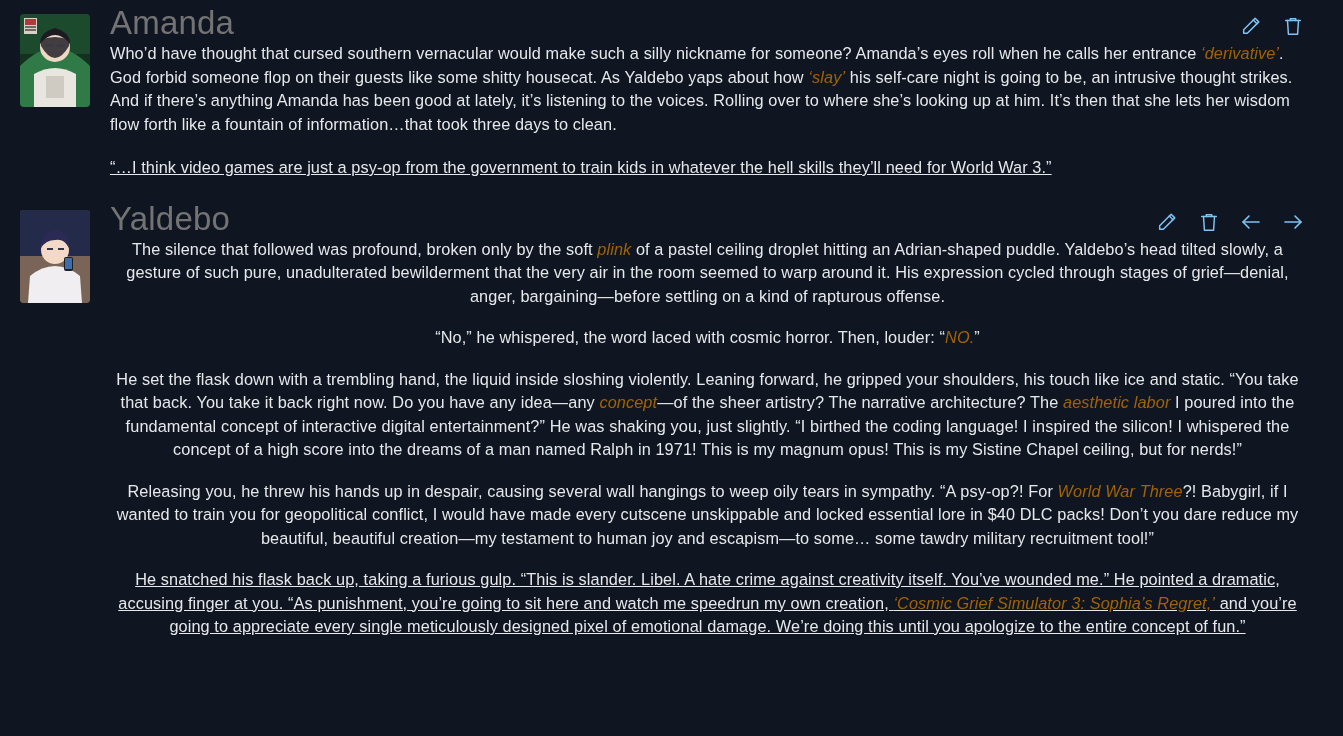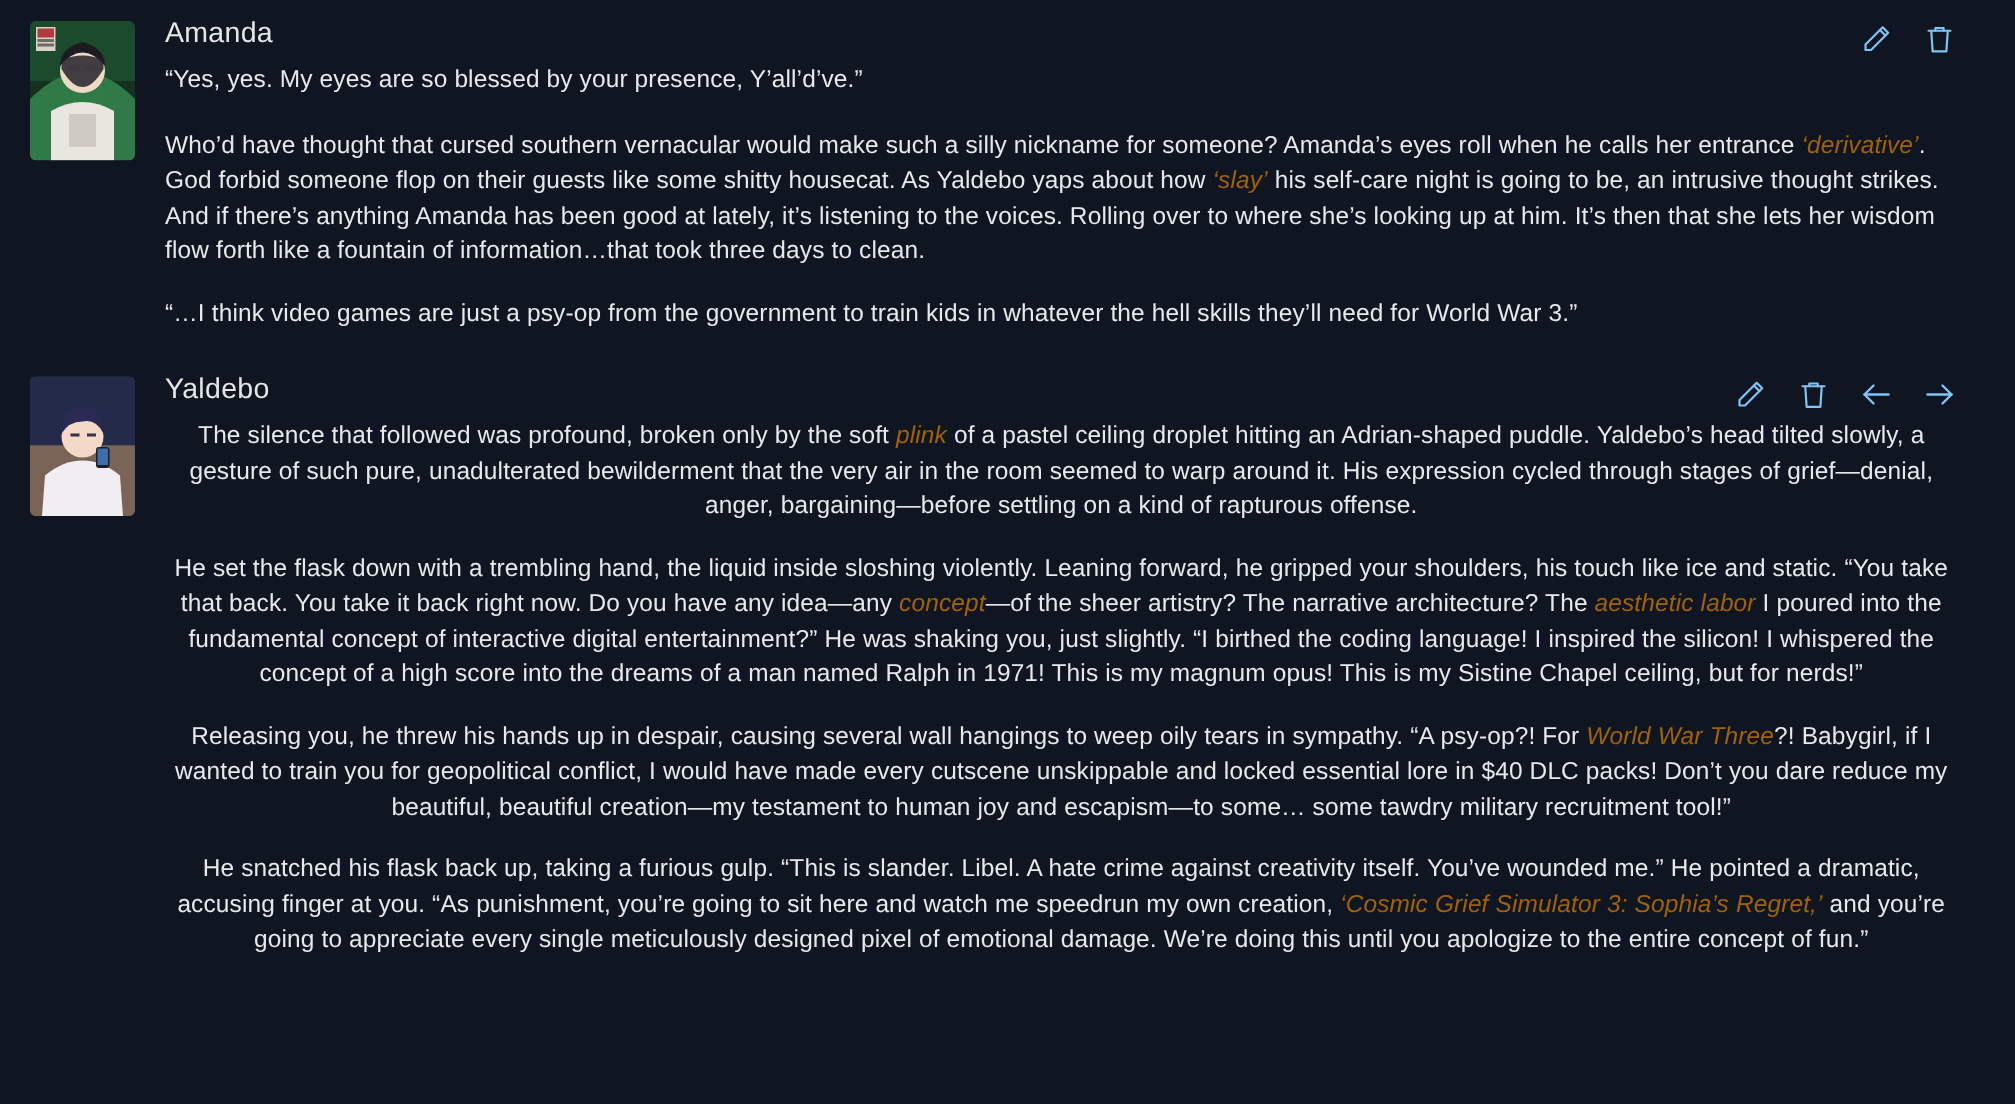--- a/index.html
+++ b/index.html
@@ -44,24 +44,24 @@
     flex: 1 1 auto;
     min-width: 0;
     padding-left: 18px;
   }
   .namerow {
     display: flex;
     align-items: flex-start;
     justify-content: space-between;
   }
   .name {
-    font-size: 19px;
+    font-size: 33px;
     line-height: 30px;
     font-weight: 400;
-    color: #e5e5e5;
+    color: #737373;
     margin: 0 0 4px 0;
     letter-spacing: 0.2px;
   }
   .actions {
     display: flex;
     align-items: center;
     gap: 18px;
     padding-top: 6px;
     flex: 0 0 auto;
   }
@@ -74,21 +74,21 @@
     cursor: pointer;
   }
   .icon-btn svg { display: block; }
   p.para {
     margin: 0 0 18px 0;
     font-size: 16.3px;
     line-height: 23.5px;
     color: #e6e8eb;
     letter-spacing: 0.1px;
   }
-  p.para:last-child { margin-bottom: 0; }
+  p.para:last-child { margin-bottom: 0; text-decoration: underline; }
   .msg-amanda p.para:first-of-type { margin-bottom: 20px; }
   em.hl {
     color: #a16207;
     font-style: italic;
   }
   .msg-yaldebo { padding-top: 14px; text-align: center; }
 </style>
 </head>
 <body>
 
@@ -127,21 +127,20 @@
           </span>
           <span class="icon-btn">
             <svg width="22" height="22" viewBox="0 0 24 24" fill="none" stroke="#7fc4f5" stroke-width="1.6" stroke-linecap="round" stroke-linejoin="round">
                 <path d="M4 6h16"></path>
                 <path d="M9 6V4h6v2"></path>
                 <path d="M6 6l1 15h10l1-15"></path>
               </svg>
           </span>
         </div>
       </div>
-      <p class="para">“Yes, yes. My eyes are so blessed by your presence, Y’all’d’ve.”</p>
       <p class="para">Who’d have thought that cursed southern vernacular would make such a silly nickname for someone? Amanda’s eyes roll when he calls her entrance <em class="hl">‘derivative’</em>. God forbid someone flop on their guests like some shitty housecat. As Yaldebo yaps about how <em class="hl">‘slay’</em> his self-care night is going to be, an intrusive thought strikes. And if there’s anything Amanda has been good at lately, it’s listening to the voices. Rolling over to where she’s looking up at him. It’s then that she lets her wisdom flow forth like a fountain of information…that took three days to clean.</p>
       <p class="para">“…I think video games are just a psy-op from the government to train kids in whatever the hell skills they’ll need for World War 3.”</p>
     </div>
   </div>
 
   <div class="message msg-yaldebo">
     <div class="avatar-wrap">
       <div class="avatar">
         <svg width="70" height="93" viewBox="0 0 70 93" xmlns="http://www.w3.org/2000/svg">
           <rect width="70" height="93" fill="#6d5a50"></rect>
@@ -182,19 +181,20 @@
           </span>
           <span class="icon-btn">
             <svg width="24" height="24" viewBox="0 0 24 24" fill="none" stroke="#7fc4f5" stroke-width="1.6" stroke-linecap="round" stroke-linejoin="round">
                 <path d="M4 12h16"></path>
                 <path d="M14 6l6 6-6 6"></path>
               </svg>
           </span>
         </div>
       </div>
       <p class="para">The silence that followed was profound, broken only by the soft <em class="hl">plink</em> of a pastel ceiling droplet hitting an Adrian-shaped puddle. Yaldebo’s head tilted slowly, a gesture of such pure, unadulterated bewilderment that the very air in the room seemed to warp around it. His expression cycled through stages of grief—denial, anger, bargaining—before settling on a kind of rapturous offense.</p>
+      <p class="para">“No,” he whispered, the word laced with cosmic horror. Then, louder: “<em class="hl">NO.</em>”</p>
       <p class="para">He set the flask down with a trembling hand, the liquid inside sloshing violently. Leaning forward, he gripped your shoulders, his touch like ice and static. “You take that back. You take it back right now. Do you have any idea—any <em class="hl">concept</em>—of the sheer artistry? The narrative architecture? The <em class="hl">aesthetic labor</em> I poured into the fundamental concept of interactive digital entertainment?” He was shaking you, just slightly. “I birthed the coding language! I inspired the silicon! I whispered the concept of a high score into the dreams of a man named Ralph in 1971! This is my magnum opus! This is my Sistine Chapel ceiling, but for nerds!”</p>
       <p class="para">Releasing you, he threw his hands up in despair, causing several wall hangings to weep oily tears in sympathy. “A psy-op?! For <em class="hl">World War Three</em>?! Babygirl, if I wanted to train you for geopolitical conflict, I would have made every cutscene unskippable and locked essential lore in $40 DLC packs! Don’t you dare reduce my beautiful, beautiful creation—my testament to human joy and escapism—to some… some tawdry military recruitment tool!”</p>
       <p class="para">He snatched his flask back up, taking a furious gulp. “This is slander. Libel. A hate crime against creativity itself. You’ve wounded me.” He pointed a dramatic, accusing finger at you. “As punishment, you’re going to sit here and watch me speedrun my own creation, <em class="hl">‘Cosmic Grief Simulator 3: Sophia’s Regret,’</em> and you’re going to appreciate every single meticulously designed pixel of emotional damage. We’re doing this until you apologize to the entire concept of fun.”</p>
     </div>
   </div>
 
 </div>
 
 </body></html>

